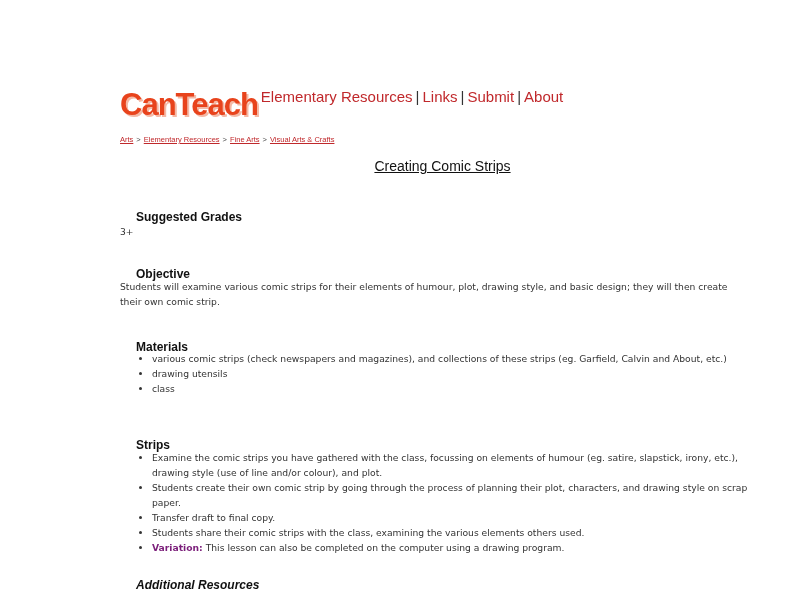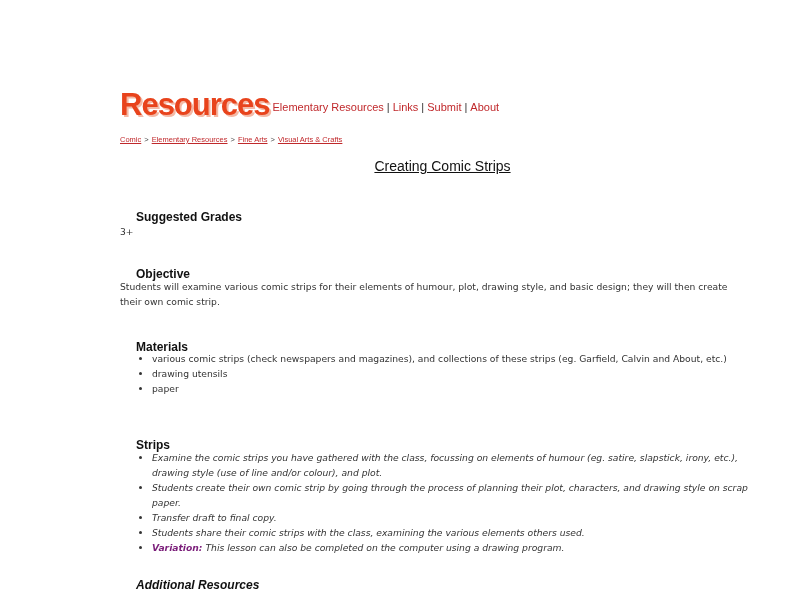--- a/index.html
+++ b/index.html
@@ -1,69 +1,69 @@
 <!DOCTYPE html>
 <html><head>
 <meta charset="utf-8">
 <style>
   html, body { margin: 0; padding: 0; background: #ffffff; }
   body { width: 800px; height: 600px; overflow: hidden; position: relative; font-family: "DejaVu Sans", sans-serif; color: #222; }
   .page { position: absolute; left: 120px; top: 86px; width: 640px; }
   .masthead { display: flex; align-items: flex-end; height: 36px; }
   .logo { font-family: "Liberation Sans", sans-serif; font-weight: bold; font-size: 31px; color: #e8431c; letter-spacing: -1px; text-shadow: 2px 2px 0 #f4b9a6; line-height: 34px; }
-  .topnav { font-family: "Liberation Sans", sans-serif; font-size: 11px; color: #c0392b; margin-left: 3px; margin-bottom: 9px; }
+  .topnav { font-family: "Liberation Sans", sans-serif; font-size: 15px; color: #c0392b; margin-left: 3px; margin-bottom: 17px; }
   .topnav a { color: #c0282b; text-decoration: none; }
   .topnav .sep { color: #333; margin: 0 3px; }
   .breadcrumb { font-family: "Liberation Sans", sans-serif; font-size: 7.5px; margin-top: 13px; color: #555; }
   .breadcrumb a { color: #c0282b; text-decoration: underline; }
   .breadcrumb .arrow { margin: 0 3px; color: #444; }
   .title { text-align: center; font-family: "Liberation Sans", sans-serif; font-size: 14px; text-decoration: underline; color: #111; margin-top: 14px; padding-left: 5px; }
   h3 { font-family: "Liberation Sans", sans-serif; font-size: 12px; font-weight: bold; color: #111; margin: 16px; }
   p, li { font-size: 9.2px; color: #333; line-height: 15px; margin: 0; }
   .h-grades { position: absolute; top: 108px; }
   .grades { position: absolute; top: 138px; }
   .h-objective { position: absolute; top: 165px; }
   .objective { position: absolute; top: 193px; width: 625px; }
   .h-materials { position: absolute; top: 238px; }
   ul { margin: 0; padding-left: 32px; }
   .materials { position: absolute; top: 265px; width: 610px; }
   .h-method { position: absolute; top: 336px; }
-  .method { position: absolute; top: 364px; width: 615px; font-style: italic; }
+  .method { position: absolute; top: 364px; width: 615px; }
   .variation { color: #7b1e7a; font-weight: bold; }
   .h-additional { position: absolute; top: 476px; font-style: italic; }
   .h-internet { position: absolute; top: 503px; color: #d9312b; }
 </style>
 </head>
 <body>
 
 <div class="page">
   <div class="masthead">
-    <span class="logo">Resources</span>
+    <span class="logo">CanTeach</span>
     <span class="topnav">
       <a href="#">Elementary Resources</a><span class="sep">|</span><a href="#">Links</a><span class="sep">|</span><a href="#">Submit</a><span class="sep">|</span><a href="#">About</a>
     </span>
   </div>
 
   <div class="breadcrumb">
-    <a href="#">Comic</a><span class="arrow">&gt;</span><a href="#">Elementary Resources</a><span class="arrow">&gt;</span><a href="#">Fine Arts</a><span class="arrow">&gt;</span><a href="#">Visual Arts &amp; Crafts</a>
+    <a href="#">Arts</a><span class="arrow">&gt;</span><a href="#">Elementary Resources</a><span class="arrow">&gt;</span><a href="#">Fine Arts</a><span class="arrow">&gt;</span><a href="#">Visual Arts &amp; Crafts</a>
   </div>
 
   <div class="title">Creating Comic Strips</div>
 
   <h3 class="h-grades">Suggested Grades</h3>
   <p class="grades">3+</p>
 
   <h3 class="h-objective">Objective</h3>
   <p class="objective">Students will examine various comic strips for their elements of humour, plot, drawing style, and basic design; they will then create their own comic strip.</p>
 
   <h3 class="h-materials">Materials</h3>
   <ul class="materials">
     <li>various comic strips (check newspapers and magazines), and collections of these strips (eg. Garfield, Calvin and About, etc.)</li>
     <li>drawing utensils</li>
-    <li>paper</li>
+    <li>class</li>
   </ul>
 
   <h3 class="h-method">Strips</h3>
   <ul class="method">
     <li>Examine the comic strips you have gathered with the class, focussing on elements of humour (eg. satire, slapstick, irony, etc.), drawing style (use of line and/or colour), and plot.</li>
     <li>Students create their own comic strip by going through the process of planning their plot, characters, and drawing style on scrap paper.</li>
     <li>Transfer draft to final copy.</li>
     <li>Students share their comic strips with the class, examining the various elements others used.</li>
     <li><span class="variation">Variation:</span><span> This lesson can also be completed on the computer using a drawing program.</span></li>
   </ul>

